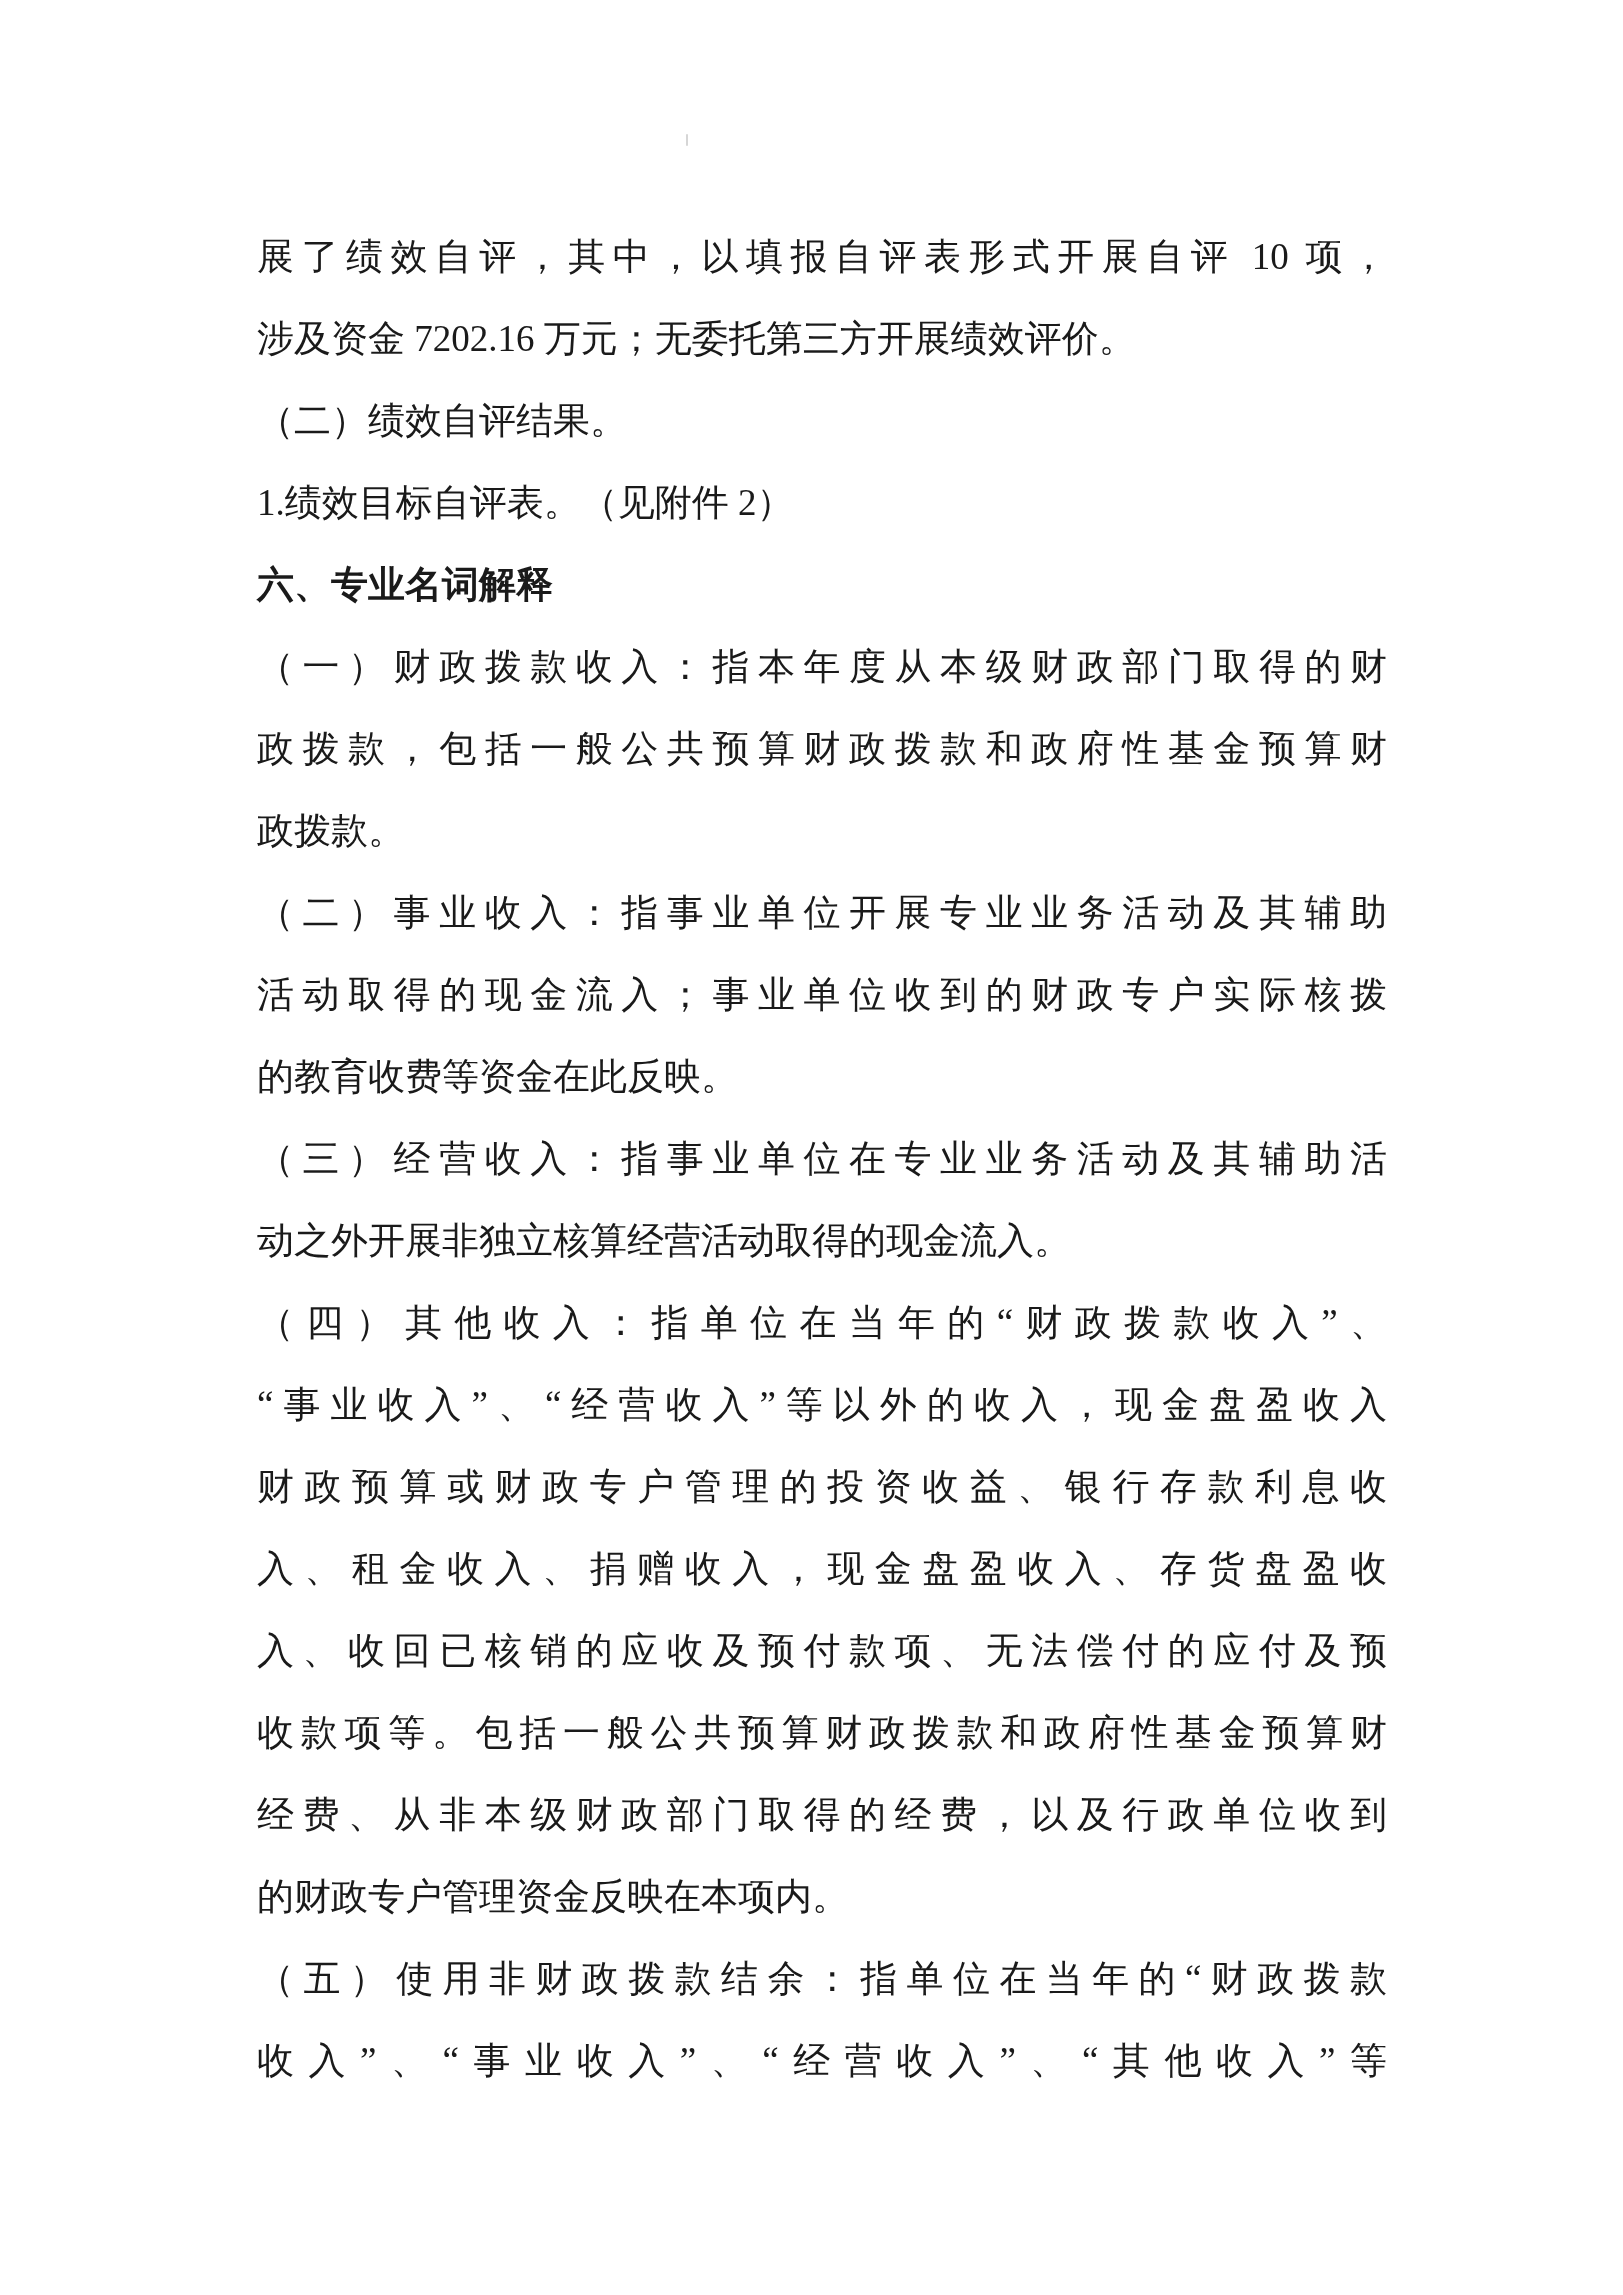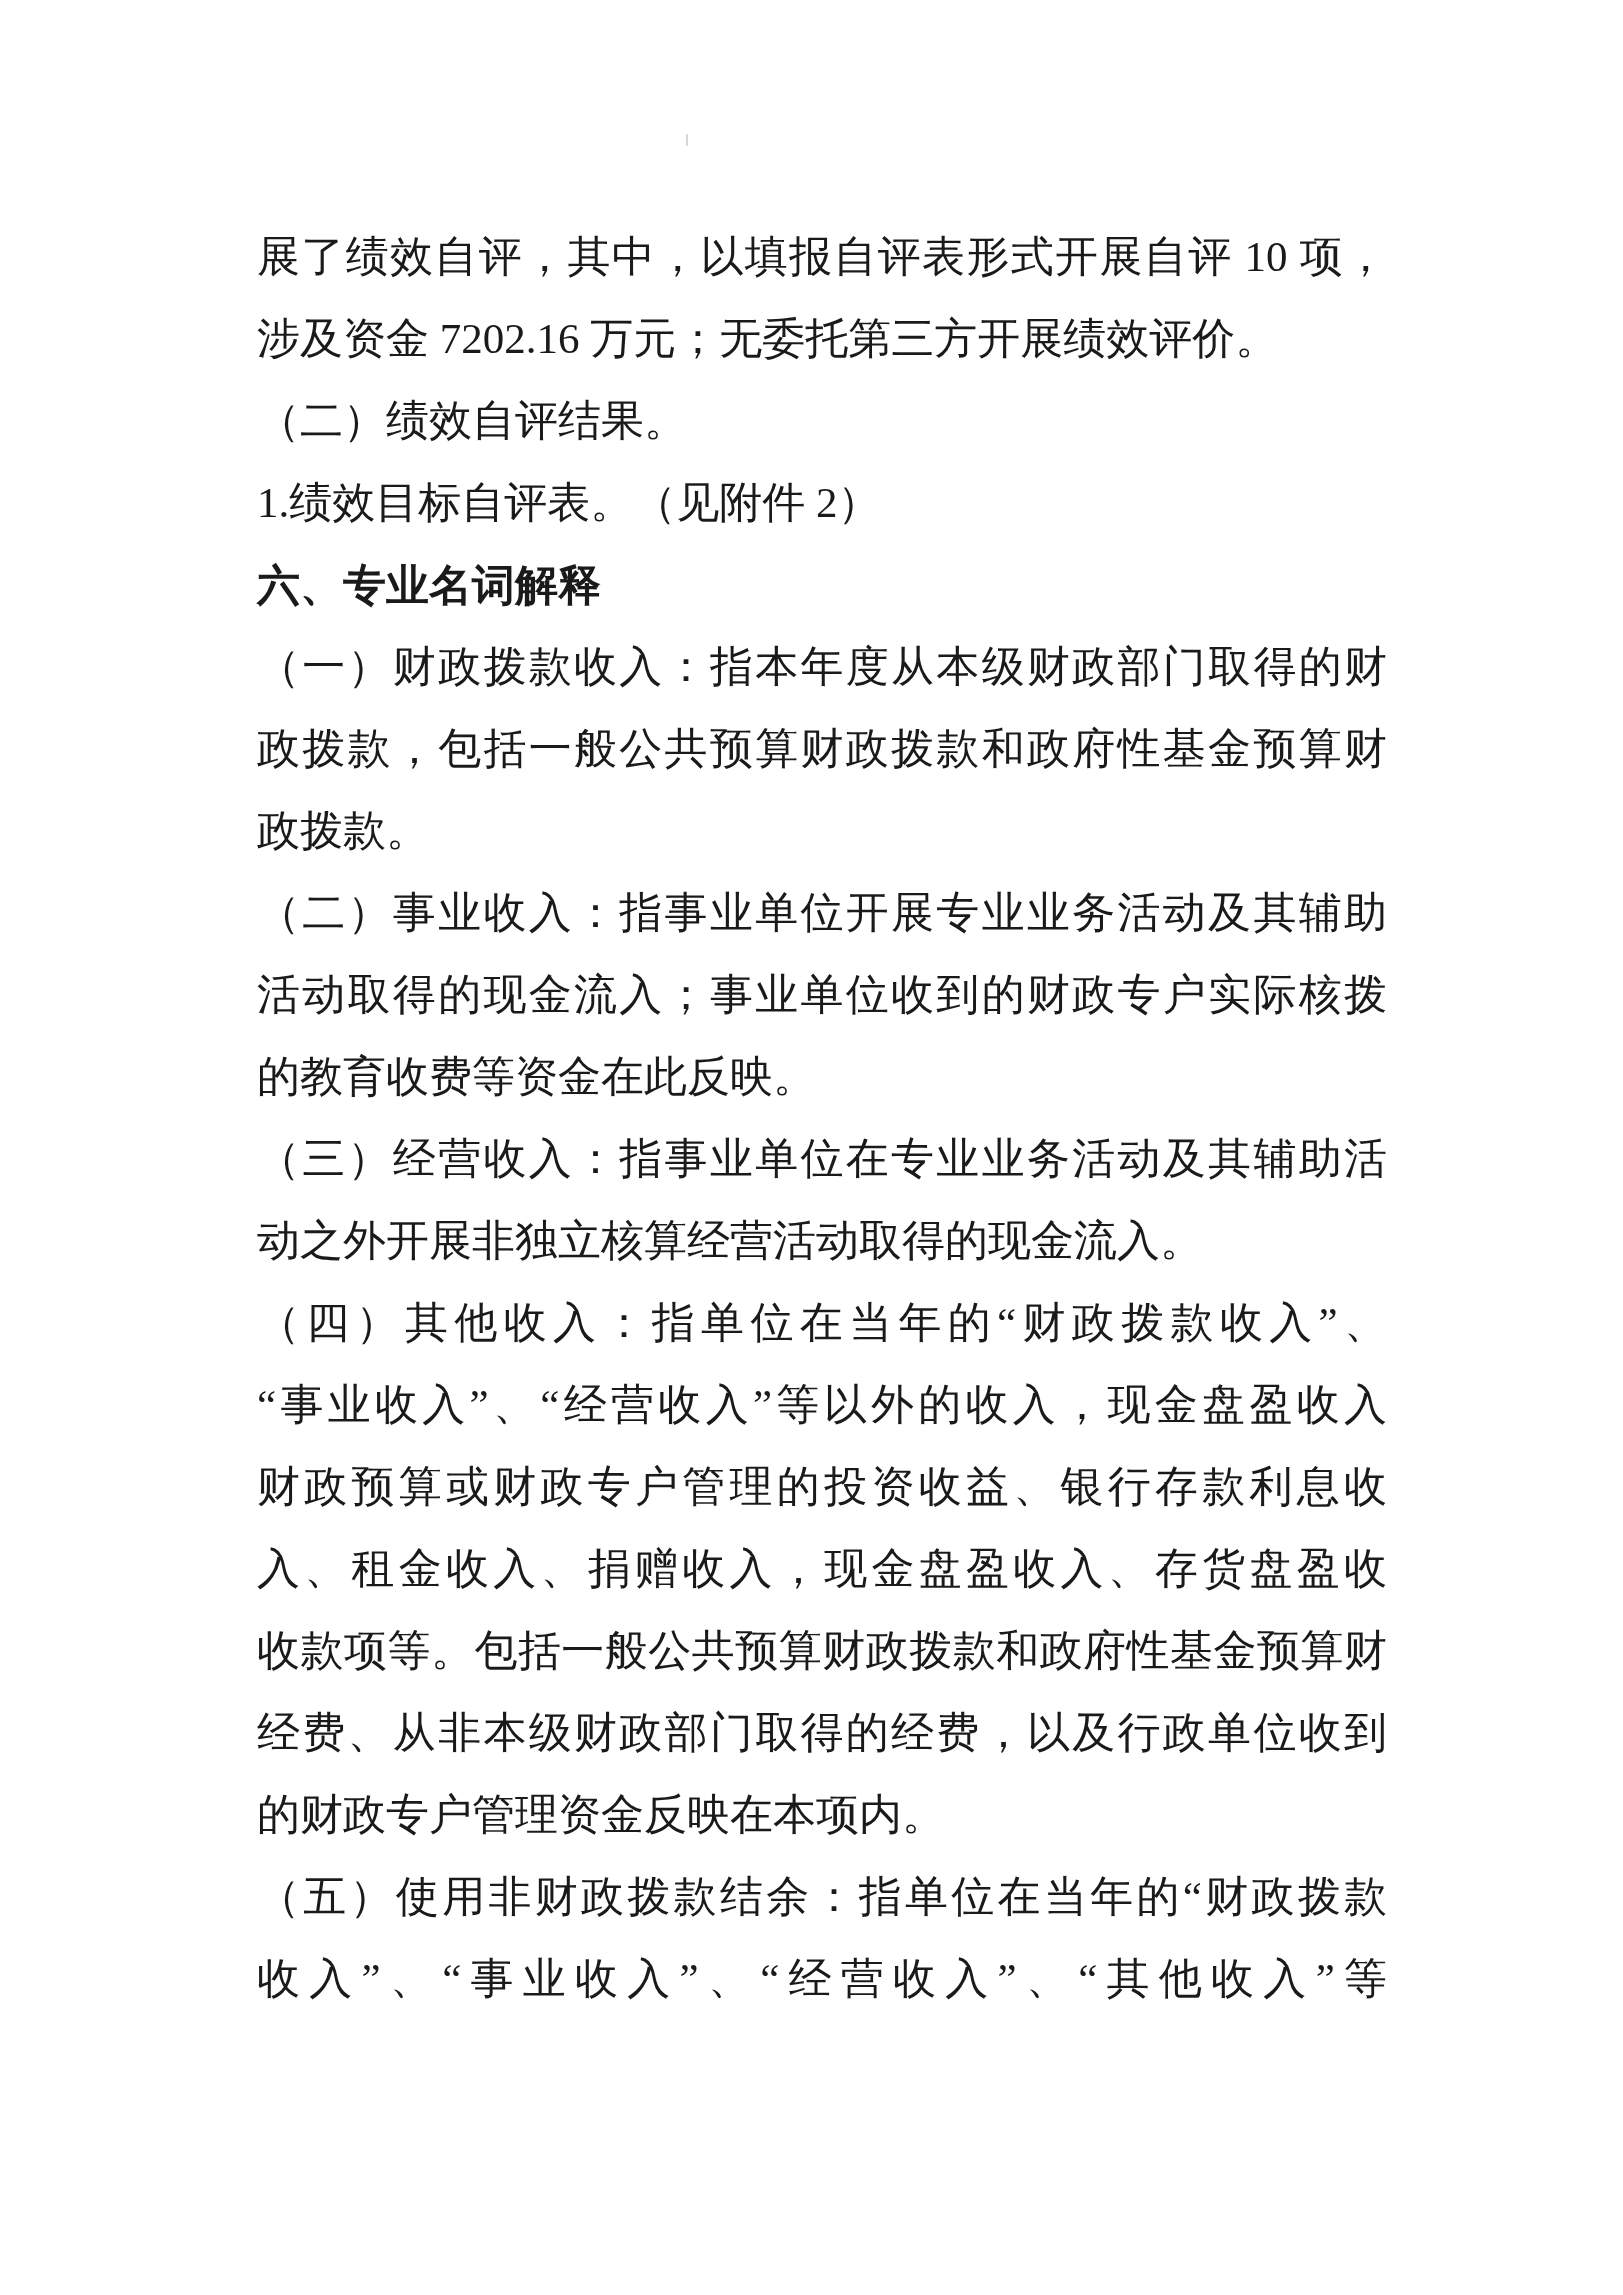--- a/index.html
+++ b/index.html
@@ -18,21 +18,21 @@
     position: absolute;
     left: 257px;
     top: 216px;
     width: 1130px;
     color: #1a1a1a;
     font-family: "Liberation Serif", serif;
   }
   .line {
     height: 82px;
     line-height: 82px;
-    font-size: 43px;
+    font-size: 37px;
     letter-spacing: 0;
     white-space: nowrap;
     overflow: visible;
   }
   
   .line.fill {
     white-space: normal;
     text-align: justify;
     text-align-last: justify;
   }
@@ -69,20 +69,21 @@
     <div class="line">政拨款。</div>
     <div class="line fill">（二）事业收入：指事业单位开展专业业务活动及其辅助</div>
     <div class="line fill">活动取得的现金流入；事业单位收到的财政专户实际核拨</div>
     <div class="line">的教育收费等资金在此反映。</div>
     <div class="line fill">（三）经营收入：指事业单位在专业业务活动及其辅助活</div>
     <div class="line">动之外开展非独立核算经营活动取得的现金流入。</div>
     <div class="line fill">（四）其他收入：指单位在当年的“财政拨款收入”、</div>
     <div class="line fill">“事业收入”、“经营收入”等以外的收入，现金盘盈收入</div>
     <div class="line fill">财政预算或财政专户管理的投资收益、银行存款利息收</div>
     <div class="line fill">入、租金收入、捐赠收入，现金盘盈收入、存货盘盈收</div>
+    <div class="line fill">入、收回已核销的应收及预付款项、无法偿付的应付及预</div>
     <div class="line fill">收款项等。包括一般公共预算财政拨款和政府性基金预算财</div>
     <div class="line fill">经费、从非本级财政部门取得的经费，以及行政单位收到</div>
     <div class="line">的财政专户管理资金反映在本项内。</div>
     <div class="line fill">（五）使用非财政拨款结余：指单位在当年的“财政拨款</div>
     <div class="line fill">收入”、“事业收入”、“经营收入”、“其他收入”等</div>
   </div>
 </div>
 
 
 </body></html>

